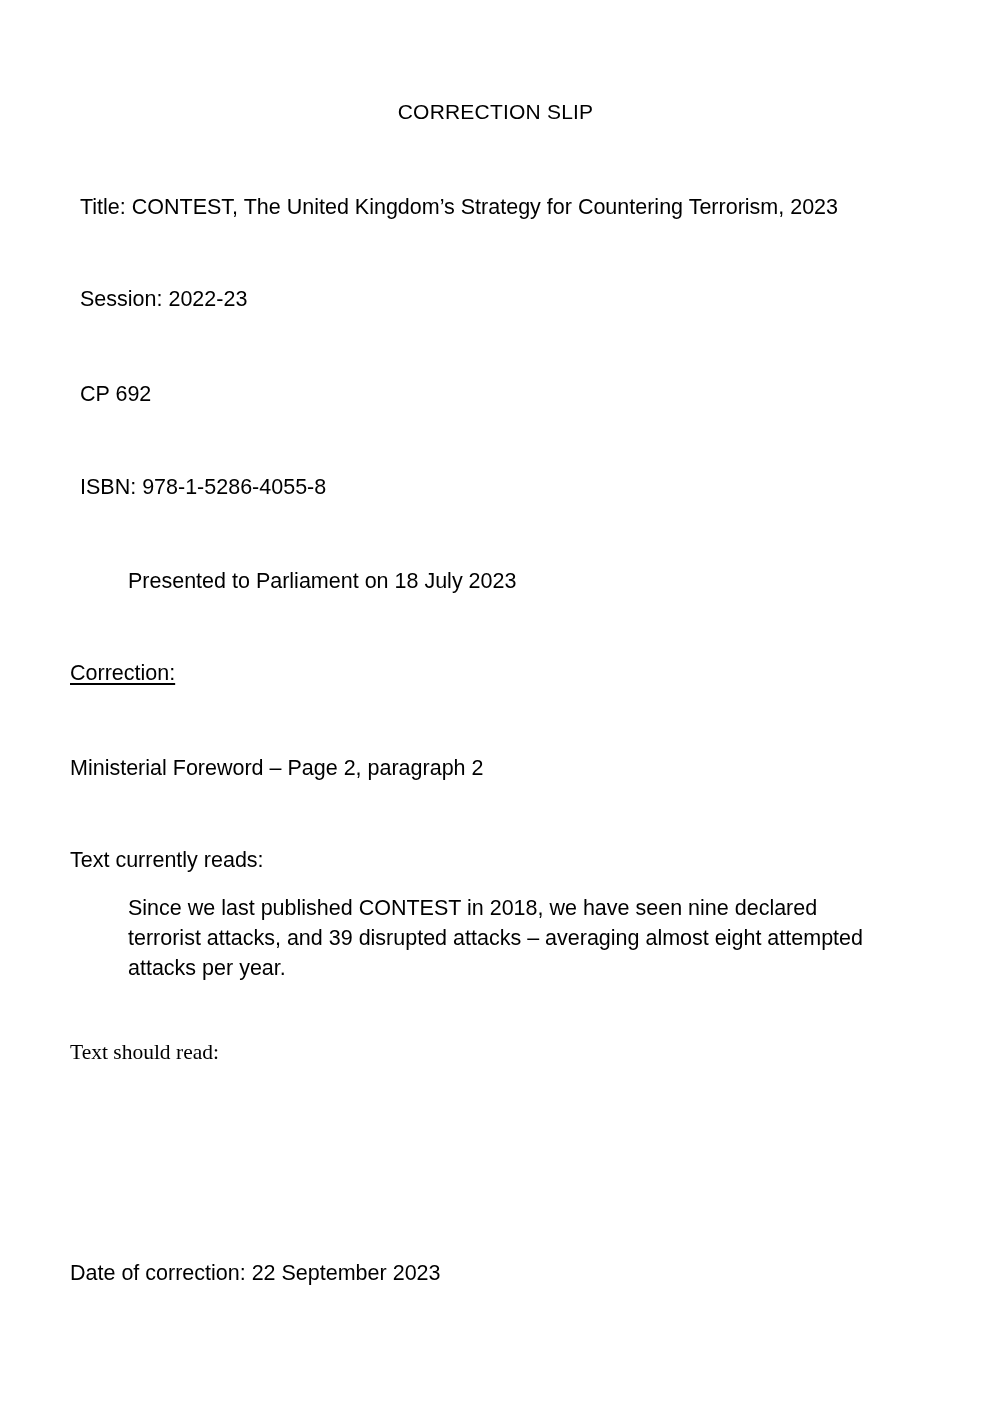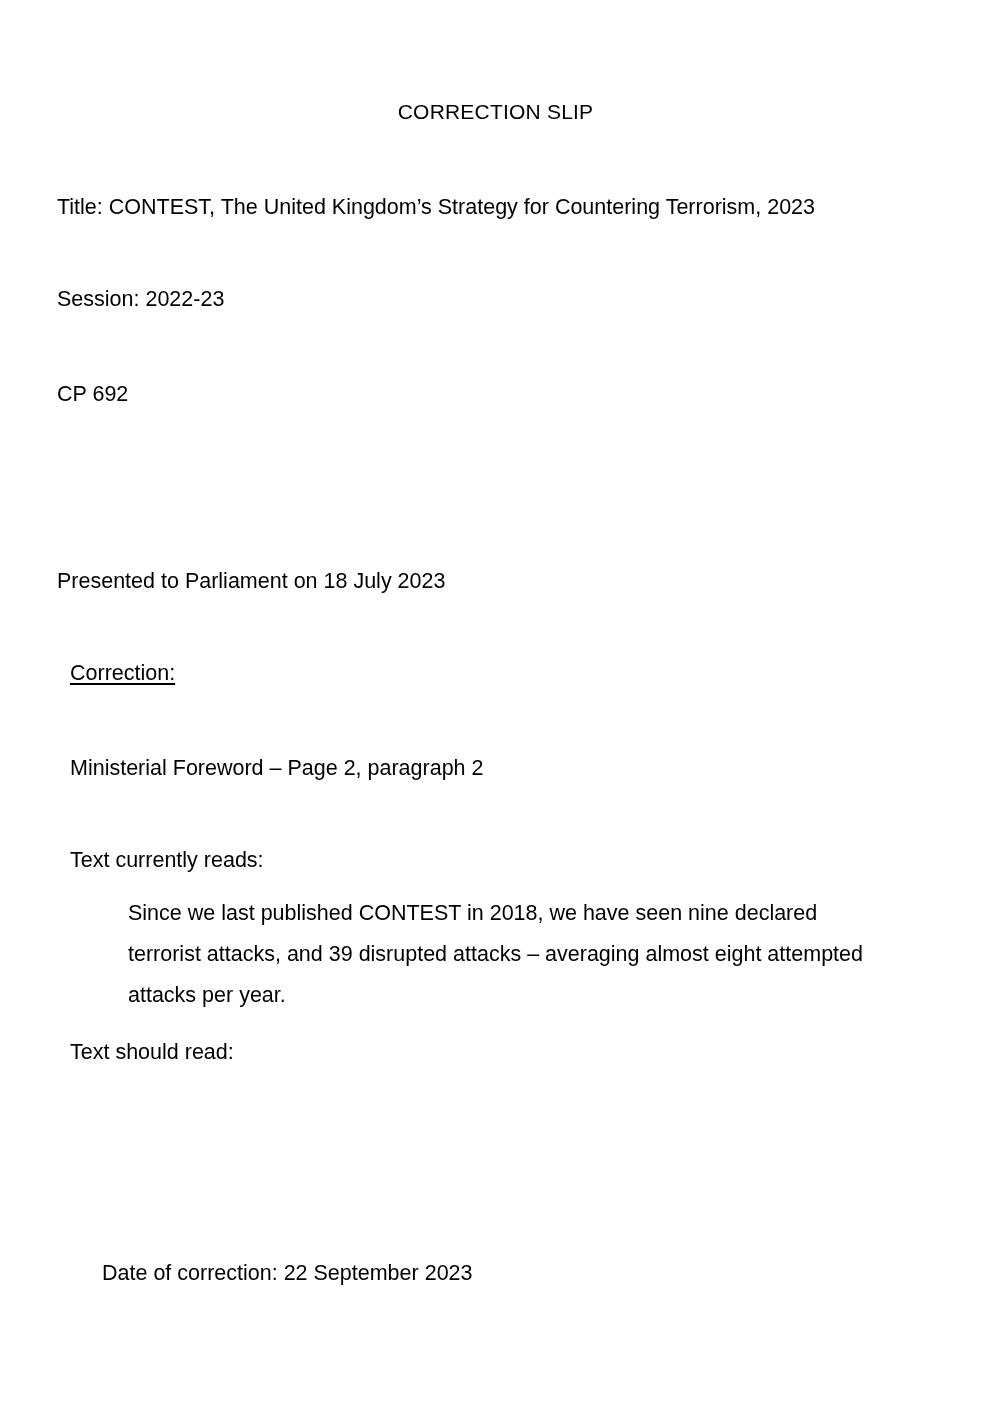--- a/index.html
+++ b/index.html
@@ -26,74 +26,75 @@
     left: 0;
     width: 991px;
     text-align: center;
     font-size: 21px;
     line-height: 28px;
     letter-spacing: 0.2px;
     white-space: nowrap;
   }
   .meta-line {
     position: absolute;
-    left: 57px;
+    left: 80px;
     font-size: 21.5px;
     line-height: 28px;
     white-space: nowrap;
     text-align: center;
   }
   .meta-title   { top: 193px; }
   .meta-session { top: 285px; }
   .meta-cp      { top: 380px; }
   .meta-isbn    { top: 473px; }
-  .meta-present { top: 567px; }
+  .meta-present { top: 567px; margin-left: 48px; }
 
   .section-label {
     position: absolute;
     left: 70px;
     font-size: 21.5px;
     line-height: 28px;
     white-space: nowrap;
   }
   .section-label.underlined {
     text-decoration: underline;
     text-underline-offset: 3px;
     text-decoration-thickness: 1.6px;
   }
   .lbl-correction { top: 659px; }
   .lbl-location   { top: 754px; }
   .lbl-current    { top: 846px; }
-  .lbl-should     { top: 1038px; }
-  .lbl-date       { top: 1259px; margin-left: 32px; }
+  .lbl-should     { top: 1038px; font-family: Liberation Serif, serif; }
+  .lbl-date       { top: 1259px; }
 
   .quote-block {
     position: absolute;
     left: 128px;
     width: 762px;
     font-size: 21.5px;
-    line-height: 41px;
+    line-height: 30px;
     text-align: left;
   }
   .quote-current { top: 893px; }
   .quote-should  { top: 1086px; }
 </style>
 </head>
 <body>
 
 <div class="page">
 
   <div class="doc-title">CORRECTION SLIP</div>
 
   <div class="meta-line meta-title">Title: CONTEST, The United Kingdom’s Strategy for Countering Terrorism, 2023</div>
 
   <div class="meta-line meta-session">Session: 2022-23</div>
 
   <div class="meta-line meta-cp">CP 692</div>
 
+  <div class="meta-line meta-isbn">ISBN: 978-1-5286-4055-8</div>
 
   <div class="meta-line meta-present">Presented to Parliament on 18 July 2023</div>
 
   <div class="section-label underlined lbl-correction">Correction:</div>
 
   <div class="section-label lbl-location">Ministerial Foreword – Page 2, paragraph 2</div>
 
   <div class="section-label lbl-current">Text currently reads:</div>
 
   <div class="quote-block quote-current">Since we last published CONTEST in 2018, we have seen nine declared terrorist attacks, and 39 disrupted attacks – averaging almost eight attempted attacks per year.</div>

